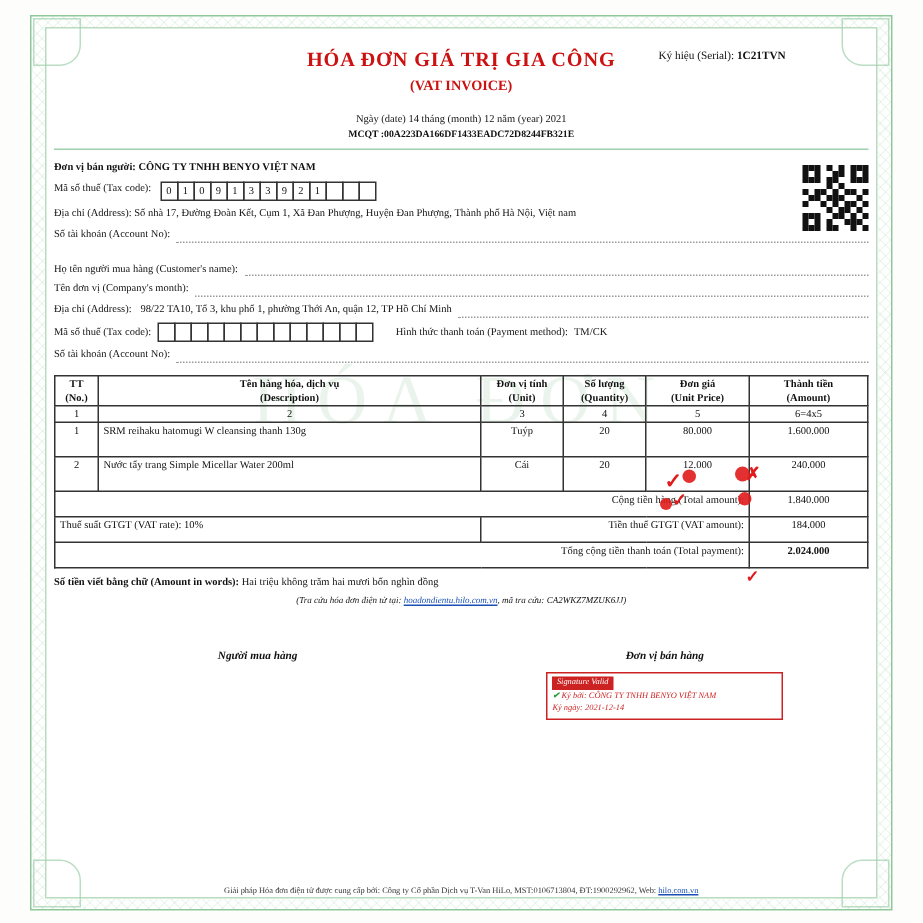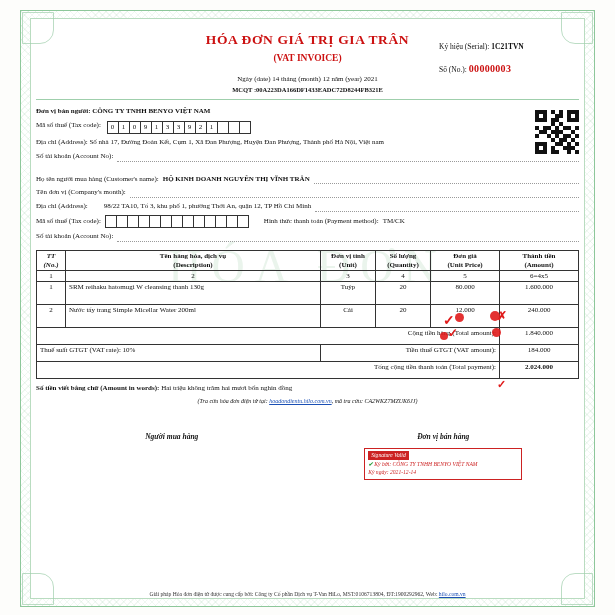--- a/index.html
+++ b/index.html
@@ -63,21 +63,21 @@
     margin-top:10px;
   }
   .title-sub{
     text-align:center;
     color:#cc1111;
     font-weight:bold;
     font-size:9.5px;
     margin-top:5px;
   }
   .serial{
-    position:absolute;right:0;top:20px;
+    position:absolute;right:0;top:10px;
     font-size:7.5px;color:#111;
     text-align:left;
     width:140px;
     margin-left:16px;
   }
   .serial .row2{margin-top:12px;}
   .serial b.red{color:#cc1111;font-size:10px;letter-spacing:.3px;}
   .date-line{
     text-align:center;font-size:7px;margin-top:12px;color:#111;
   }
@@ -116,21 +116,21 @@
   
   table.items{
     width:100%;border-collapse:collapse;margin-top:8px;font-size:7px;
   }
   table.items th,table.items td{
     border:1px solid #333;padding:1px 3px;vertical-align:top;
   }
   table.items th{font-weight:bold;text-align:center;font-size:7px;line-height:1.25;}
   .c{text-align:center;}
   .r{text-align:center;}
-  .num-col{width:22px;font-style:italic;}
+  .num-col{width:22px;}
   .unit-col{width:48px;}
   .qty-col{width:48px;}
   .price-col{width:62px;}
   .amt-col{width:72px;}
   .rowh{height:13px;}
   .itemrow td{height:20px;}
   .totrow td{height:14px;}
   .lbl-left{text-align:right;font-weight:normal;}
 
   .words{
@@ -185,28 +185,26 @@
   <div class="border-inner"></div>
   <div class="corner tl"></div>
   <div class="corner tr"></div>
   <div class="corner bl"></div>
   <div class="corner br"></div>
 
   <div class="watermark">HÓA ĐƠN</div>
 
   <div class="content">
 
-    <div class="title-main">HÓA ĐƠN GIÁ TRỊ GIA TRÂN</div>
+    <div class="title-main">HÓA ĐƠN GIÁ TRỊ GIA CÔNG</div>
     <div class="title-sub">(VAT INVOICE)</div>
 
     <div class="serial">
       <div><span>Ký hiệu (Serial):</span>
         <span class="bold">1C21TVN</span></div>
-      <div class="row2"><span>Số (No.):</span>
-        <b class="red">00000003</b></div>
     </div>
 
     <div class="date-line">Ngày (date) 14 tháng (month) 12 năm (year) 2021</div>
     <div class="mcqt">MCQT :00A223DA166DF1433EADC72D8244FB321E</div>
     <hr class="hr-green">
 
     <div class="qr">
       <div class="grid-qr" id="qrgrid">
           <i class="on"></i>
           <i class="on"></i>
@@ -360,32 +358,31 @@
           <span>Số tài khoản (Account No):</span>
         <span class="dotted-fill"></span>
         </div>
     </div>
 
     <div style="height:6px"></div>
 
     <div class="block">
       <div class="flexrow">
           <span>Họ tên người mua hàng (Customer's name):</span>
-        <span class="bold" style="margin-left:4px">HỘ KINH DOANH NGUYỄN THỊ VĨNH TRÂN</span>
         <span class="dotted-fill"></span>
         </div>
 
       <div class="flexrow fieldrow">
           <span>Tên đơn vị (Company's month):</span>
         <span class="dotted-fill"></span>
         </div>
 
       <div class="flexrow fieldrow">
           <span>Địa chỉ (Address):</span>
-        <span style="margin-left:16px">98/22 TA10, Tổ 3, khu phố 1, phường Thới An, quận 12, TP Hồ Chí Minh</span>
+        <span style="margin-left:6px">98/22 TA10, Tổ 3, khu phố 1, phường Thới An, quận 12, TP Hồ Chí Minh</span>
         <span class="dotted-fill"></span>
         </div>
 
       <div class="flexrow fieldrow" style="align-items:center">
         <span>Mã số thuế (Tax code):</span>
         <span class="taxboxes" id="buyerTax">
             <span></span>
             <span></span>
             <span></span>
             <span></span>

